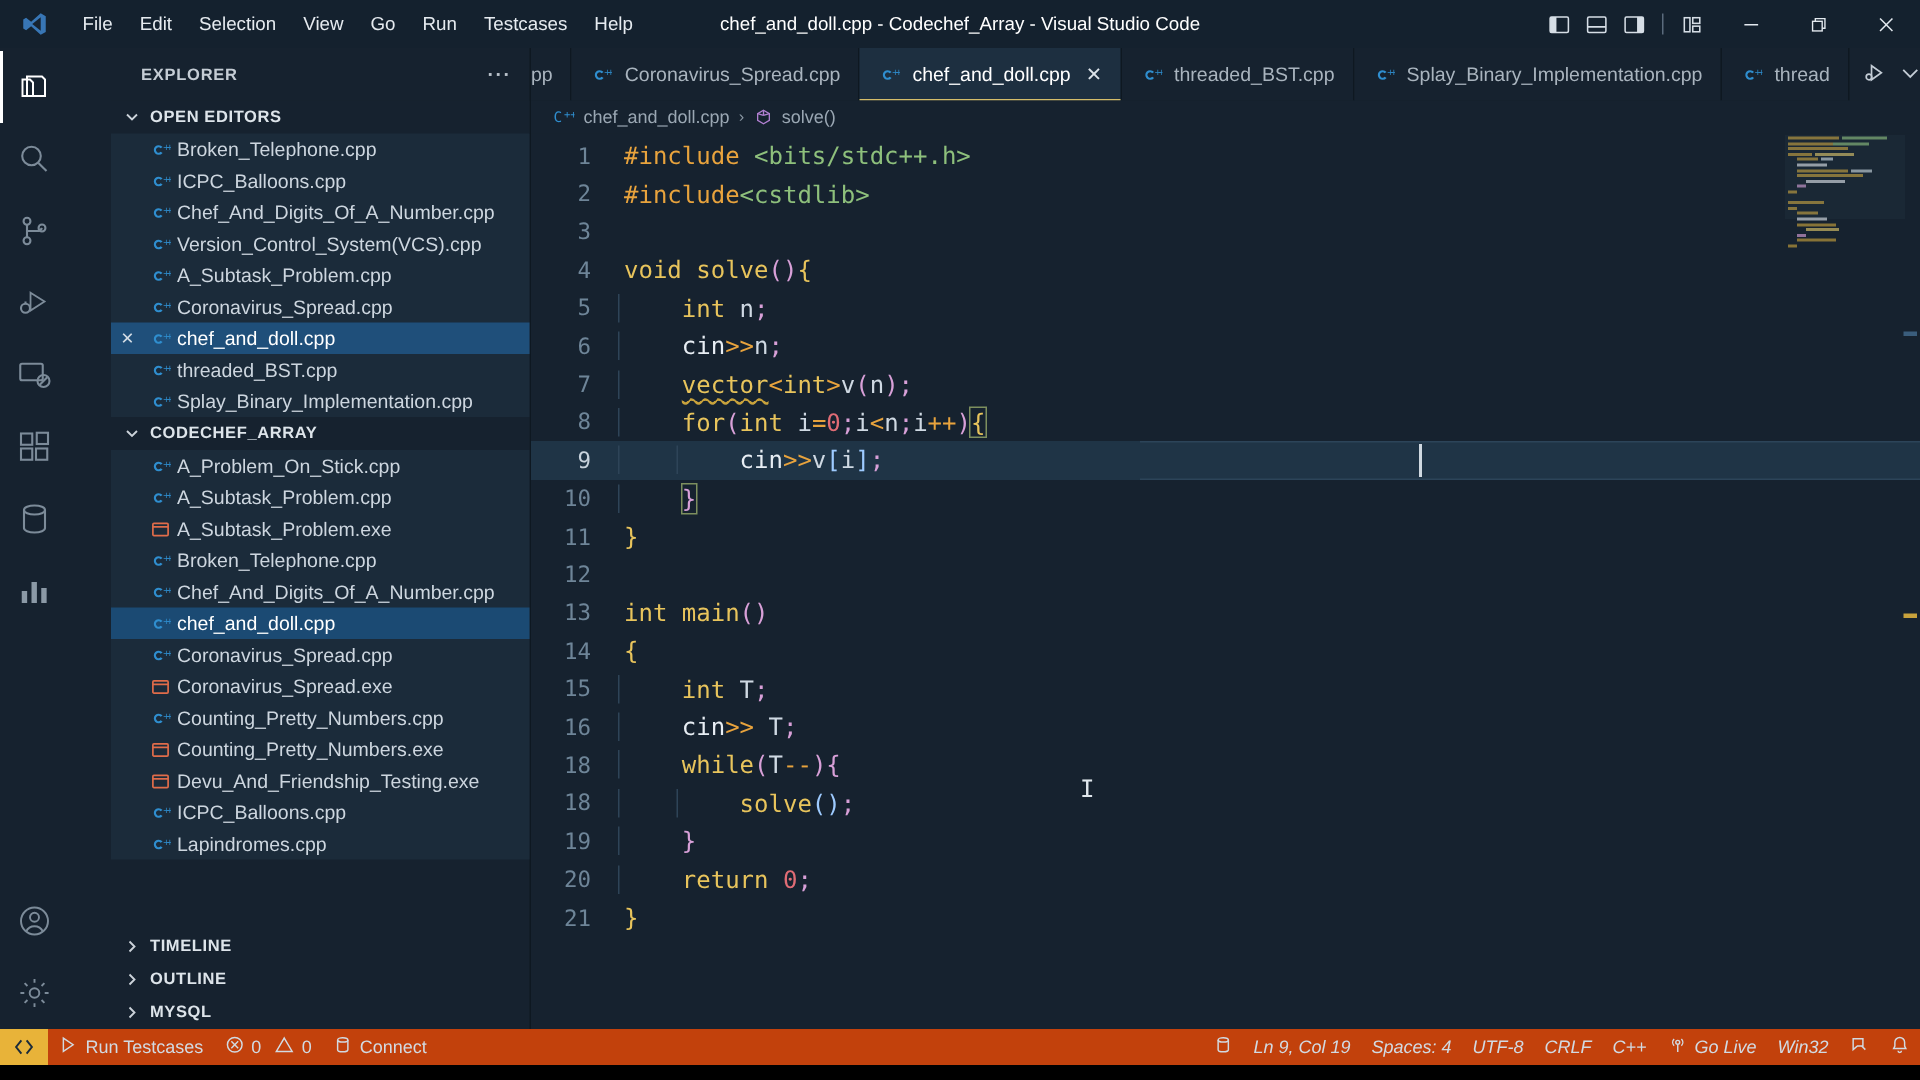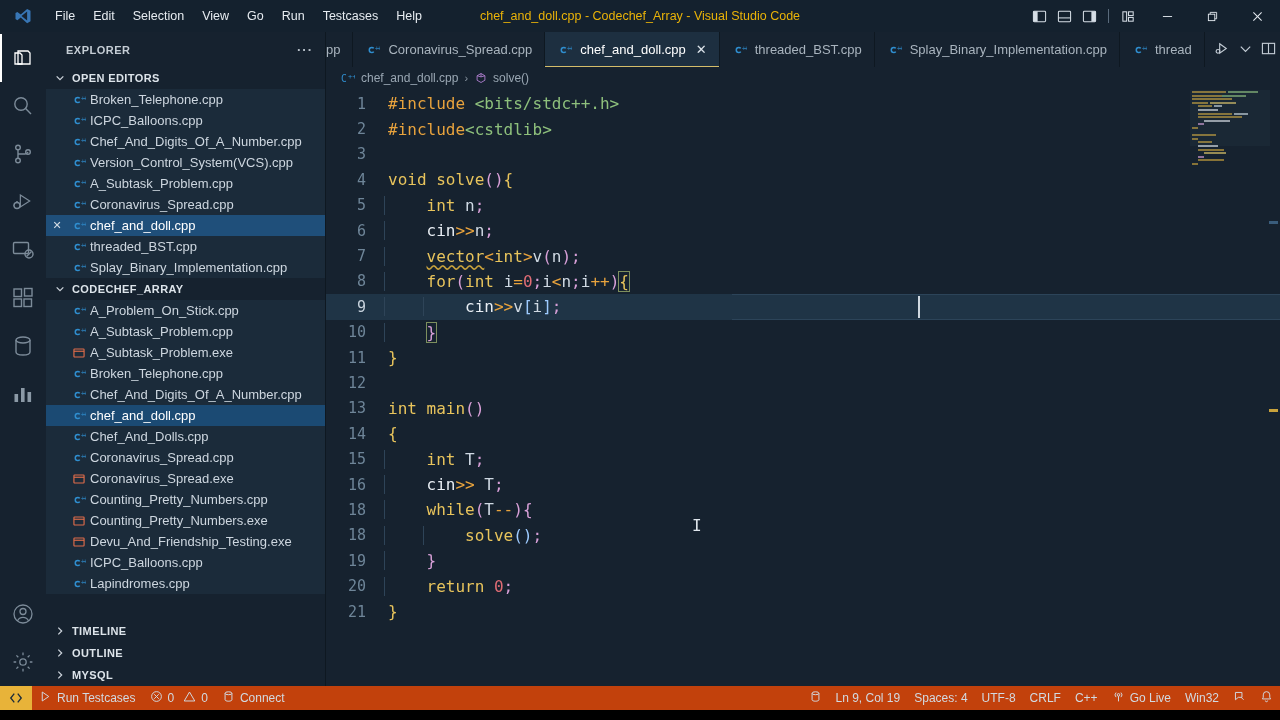--- a/index.html
+++ b/index.html
@@ -25,21 +25,21 @@
   }
   .vs-logo { width:46px; display:flex; align-items:center; justify-content:center; }
   .vs-logo svg { width:18px; height:18px; }
   .menu { display:flex; align-items:center; gap:0px; }
   .menu-item {
     padding:4px 9px; font-size:12.5px; color:#e6ebf0;
     line-height:16px; cursor:default; white-space:nowrap;
   }
   .title-center {
     position:absolute; left:0; right:0; text-align:center;
-    font-size:12.5px; color:#eab308; pointer-events:none;
+    font-size:12.5px; color:#ffffff; pointer-events:none;
   }
   .title-right {
     margin-left:auto; display:flex; align-items:center; height:32px; z-index:2;
   }
   .layout-icons { display:flex; align-items:center; gap:3px; padding-right:6px; }
   .licon { width:22px; height:22px; display:flex; align-items:center; justify-content:center; }
   .licon svg { width:15px; height:15px; }
   .sep-v { width:1px; height:14px; background:#5a6b7c; margin:0 5px; }
   .wbtn {
     width:45px; height:32px; display:flex; align-items:center; justify-content:center;
@@ -64,20 +64,21 @@
   .act.active::before {
     content:""; position:absolute; left:0; top:0; bottom:0; width:2px; background:#ffffff;
   }
   .act-spacer { flex:1; }
 
   
   .sidebar {
     width:280px; flex:0 0 280px; background:#16222f;
     display:flex; flex-direction:column; min-height:0;
     border-right:1px solid #0e1821;
+    margin-left:28px;
   }
   .sidebar-header {
     height:35px; display:flex; align-items:center;
     padding:0 12px 0 20px; font-size:11px; letter-spacing:.5px;
     color:#c5cdd5; font-weight:bold;
   }
   .sidebar-header .dots { margin-left:auto; color:#b9c2cb; letter-spacing:1px; font-size:13px; }
   .section-head {
     height:22px; display:flex; align-items:center; gap:4px;
     padding-left:6px; font-size:11px; font-weight:bold; letter-spacing:.4px;
@@ -213,21 +214,21 @@
   .remote {
     background:#e8b339; color:#1b2b3a; height:24px;
     display:flex; align-items:center; padding:0 9px; font-weight:bold;
   }
   .remote svg { width:14px; height:14px; }
   .sb {
     display:flex; align-items:center; gap:5px; padding:0 7px; height:24px;
     white-space:nowrap;
   }
   .sb svg { width:13px; height:13px; }
-  .sb-right { margin-left:auto; display:flex; align-items:flex-end; }
+  .sb-right { margin-left:auto; display:flex; align-items:flex-end;font-style:italic; }
 
   .bottom-black { height:10px; background:#000; }
 </style>
 </head>
 <body>
 
 <div class="app">
 
   <div class="titlebar">
     <div class="vs-logo">
@@ -553,31 +554,20 @@
           <div class="row selected-file">
             <div class="indent"></div>
             <span class="fileicon">
               <svg viewBox="0 0 16 16">
                 <path d="M6.6 4.3a3.7 3.7 0 1 0 0 7.4 3.7 3.7 0 0 0 3.0-1.5l-1.5-.85a2 2 0 1 1 0-2.7l1.5-.85a3.7 3.7 0 0 0-3.0-1.5z" fill="#2f8ecf"></path>
                 <text x="9.8" y="8.3" font-family="DejaVu Sans, sans-serif" font-size="6.5" fill="#2f8ecf">+</text>
                 <text x="12.4" y="8.3" font-family="DejaVu Sans, sans-serif" font-size="6.5" fill="#2f8ecf">+</text>
               </svg>
             </span>
             <span class="lbl">chef_and_doll.cpp</span>
-          </div>
-          <div class="row">
-            <div class="indent"></div>
-            <span class="fileicon">
-              <svg viewBox="0 0 16 16">
-                <path d="M6.6 4.3a3.7 3.7 0 1 0 0 7.4 3.7 3.7 0 0 0 3.0-1.5l-1.5-.85a2 2 0 1 1 0-2.7l1.5-.85a3.7 3.7 0 0 0-3.0-1.5z" fill="#2f8ecf"></path>
-                <text x="9.8" y="8.3" font-family="DejaVu Sans, sans-serif" font-size="6.5" fill="#2f8ecf">+</text>
-                <text x="12.4" y="8.3" font-family="DejaVu Sans, sans-serif" font-size="6.5" fill="#2f8ecf">+</text>
-              </svg>
-            </span>
-            <span class="lbl">Chef_And_Dolls.cpp</span>
           </div>
           <div class="row">
             <div class="indent"></div>
             <span class="fileicon">
               <svg viewBox="0 0 16 16">
                 <path d="M6.6 4.3a3.7 3.7 0 1 0 0 7.4 3.7 3.7 0 0 0 3.0-1.5l-1.5-.85a2 2 0 1 1 0-2.7l1.5-.85a3.7 3.7 0 0 0-3.0-1.5z" fill="#2f8ecf"></path>
                 <text x="9.8" y="8.3" font-family="DejaVu Sans, sans-serif" font-size="6.5" fill="#2f8ecf">+</text>
                 <text x="12.4" y="8.3" font-family="DejaVu Sans, sans-serif" font-size="6.5" fill="#2f8ecf">+</text>
               </svg>
             </span>

